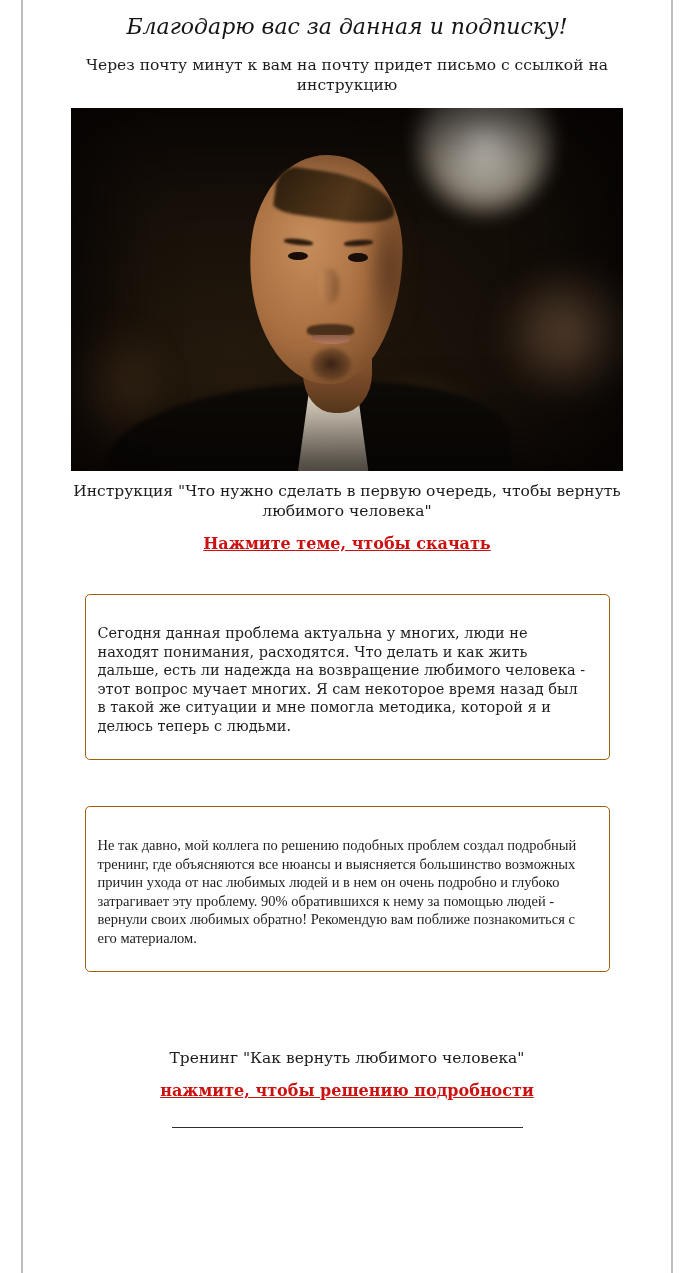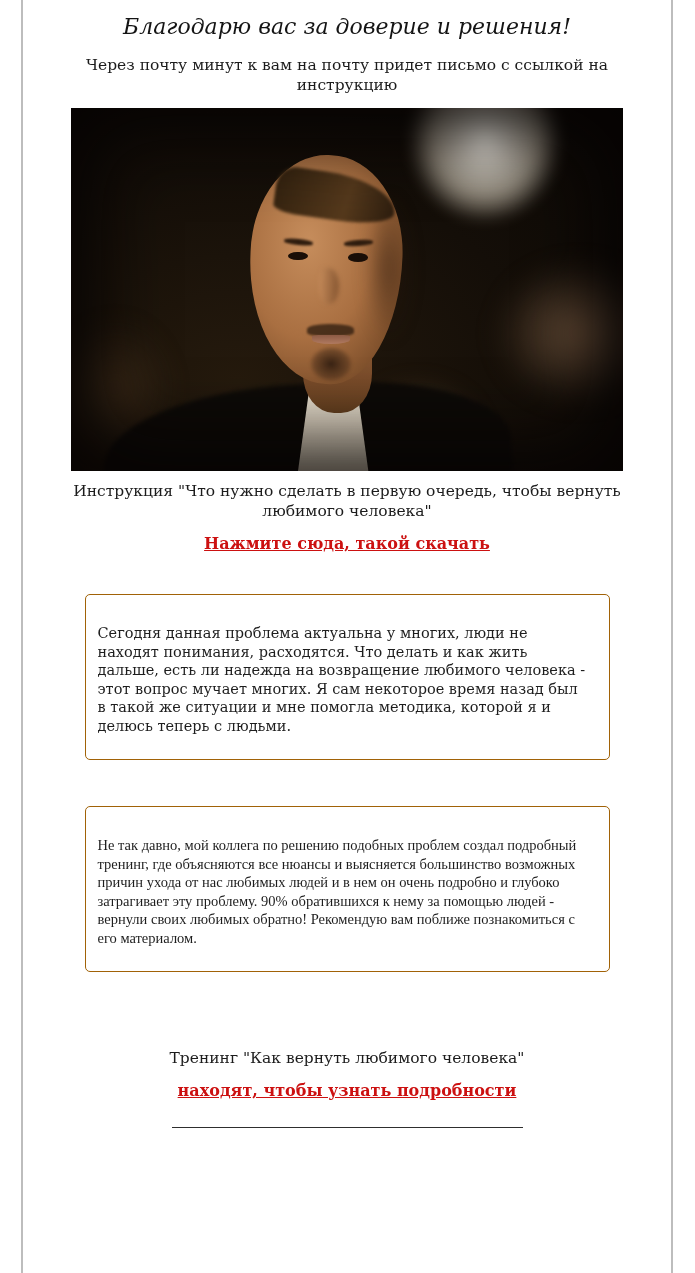--- a/index.html
+++ b/index.html
@@ -210,21 +210,21 @@
 </style>
 </head>
 <body>
 
 <div class="page">
   <div class="rail rail-left"></div>
   <div class="rail rail-right"></div>
 
   <div class="content">
 
-    <h1 class="page-title">Благодарю вас за доверие и решения!</h1>
+    <h1 class="page-title">Благодарю вас за данная и подписку!</h1>
 
     <p class="para">Через почту минут к вам на почту придет письмо с ссылкой на инструкцию</p>
 
     <div class="photo">
       <div class="ph-glow"></div>
       <div class="ph-bokeh1"></div>
       <div class="ph-bokeh2"></div>
       <div class="ph-bokeh3"></div>
       <div class="ph-jacket"></div>
       <div class="ph-shirt"></div>
@@ -238,32 +238,32 @@
       <div class="ph-eye ph-eye-l"></div>
       <div class="ph-eye ph-eye-r"></div>
       <div class="ph-nose"></div>
       <div class="ph-stache"></div>
       <div class="ph-smile"></div>
       <div class="ph-goatee"></div>
       <div class="ph-vignette"></div>
     </div>
 
     <p class="para tight">Инструкция "Что нужно сделать в первую очередь, чтобы вернуть любимого человека"</p>
-    <a href="#" class="red-link">Нажмите сюда, такой скачать</a>
+    <a href="#" class="red-link">Нажмите теме, чтобы скачать</a>
 
     <div class="info-box first">
       <span>Сегодня данная проблема актуальна у многих, люди не находят понимания, расходятся. Что делать и как жить дальше, есть ли надежда на возвращение любимого человека - этот вопрос мучает многих. Я сам некоторое время назад был в такой же ситуации и мне помогла методика, которой я и делюсь теперь с людьми.</span>
     </div>
 
     <div class="info-box second">
       <span>Не так давно, мой коллега по решению подобных проблем создал подробный тренинг, где объясняются все нюансы и выясняется большинство возможных причин ухода от нас любимых людей и в нем он очень подробно и глубоко затрагивает эту проблему. 90% обратившихся к нему за помощью людей - вернули своих любимых обратно! Рекомендую вам поближе познакомиться с его материалом.</span>
     </div>
 
     <p class="para training-title">Тренинг "Как вернуть любимого человека"</p>
-    <a href="#" class="red-link">находят, чтобы узнать подробности</a>
+    <a href="#" class="red-link">нажмите, чтобы решению подробности</a>
 
     <div class="divider"></div>
 
     
     
     
 
   </div>
 </div>
 

